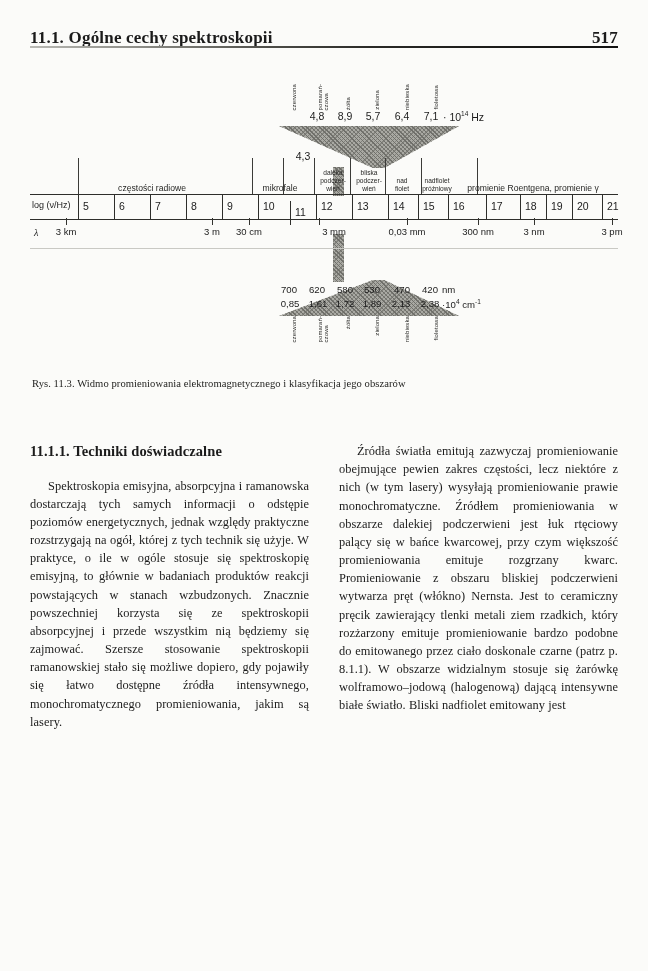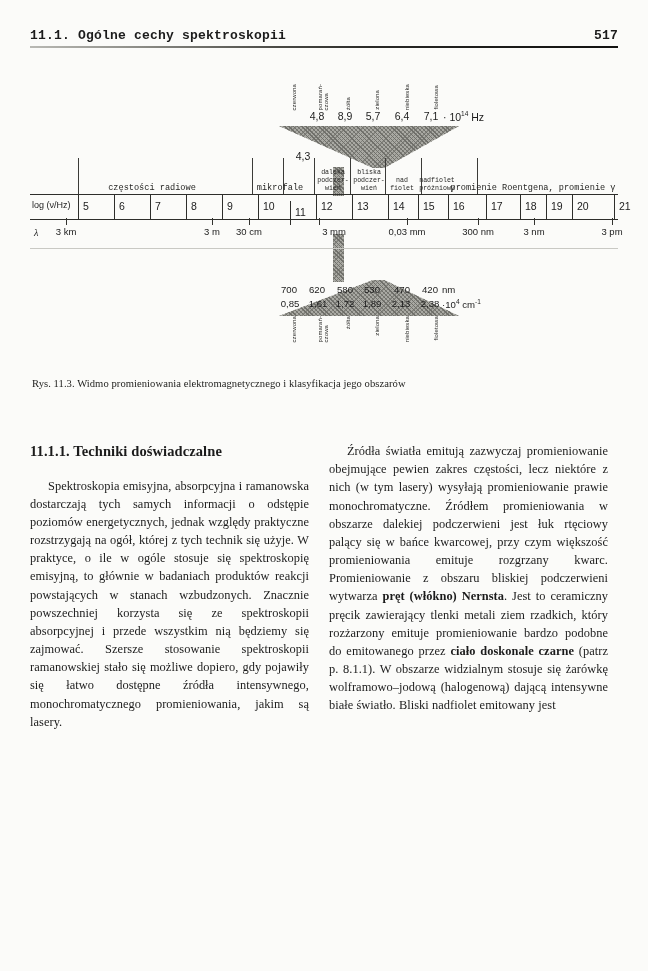--- a/index.html
+++ b/index.html
@@ -25,23 +25,22 @@
 
   
   .runhead {
     position: absolute;
     left: 30px;
     top: 28px;
     width: 588px;
     display: flex;
     justify-content: space-between;
     align-items: baseline;
-    font-size: 13px;
+    font-size: 17px;
     letter-spacing: .2px;
-    font-family: Liberation Mono, monospace;
   }
   .runhead .rh-title { font-weight: 600; }
   .runhead .rh-page { font-weight: 600; }
   .rule {
     position: absolute;
     left: 30px;
     top: 46px;
     width: 588px;
     height: 2px;
     background: linear-gradient(90deg,#b9b9b4 0%,#8e8e88 18%,#4a4a45 42%,#2a2a27 58%,#1d1d1b 75%,#121211 100%);
@@ -138,21 +137,21 @@
   
   .bandnames {
     position: absolute;
     left: 30px; top: 86px;
     width: 588px; height: 36px;
   }
   .bandname {
     position: absolute;
     bottom: 1px;
     font-size: 6.6px;
-    font-family: Liberation Mono, monospace;
+    font-family: Liberation Sans, sans-serif;
     text-align: center;
     line-height: 1.22;
     color: #262624;
     transform: translateX(-50%);
     white-space: pre-line;
   }
   .bandname.big { font-size: 8.6px; white-space: nowrap; }
   .bandsep {
     position: absolute;
     top: 0;
@@ -256,41 +255,41 @@
     color: #1d1d1b;
   }
 
   
   .columns {
     position: absolute;
     left: 30px;
     top: 442px;
     width: 592px;
     display: flex;
-    gap: 20px;
+    gap: 30px;
   }
   .col { width: 279px; }
   h2.sec {
     margin: 0 0 16px 0;
     font-size: 14.5px;
     font-weight: bold;
     line-height: 1.28;
     letter-spacing: .1px;
   }
   .col p {
     margin: 0;
     font-size: 12.4px;
     line-height: 1.465;
     text-align: justify;
     text-justify: inter-word;
     hyphens: manual;
     text-indent: 18px;
     letter-spacing: .05px;
   }
-  .col p b { font-weight: bold; }
+  .col p b { font-weight: normal; }
 </style>
 </head>
 <body>
 
 <div class="page"></div>
 
 <div class="runhead">
   <span class="rh-title">11.1. Ogólne cechy spektroskopii</span>
   <span class="rh-page">517</span>
 </div>
@@ -394,21 +393,21 @@
       </div>
       <div class="tickcell" style="left: 490px; width: 26px;">
         <span>18</span>
       </div>
       <div class="tickcell" style="left: 516px; width: 26px;">
         <span>19</span>
       </div>
       <div class="tickcell" style="left: 542px; width: 30px;">
         <span>20</span>
       </div>
-      <div class="tickcell" style="left: 584px; width: 30px;">
+      <div class="tickcell" style="left: 572px; width: 30px;">
         <span>21</span>
       </div>
     </div>
 
   <div class="lambdarow">
     <span class="lam-sym">λ</span>
   <div class="lamtick" style="left: 36px;"></div>
       <div class="lamval" style="left: 36px;">3 km</div>
       <div class="lamtick" style="left: 182px;"></div>
       <div class="lamval" style="left: 182px;">3 m</div>

